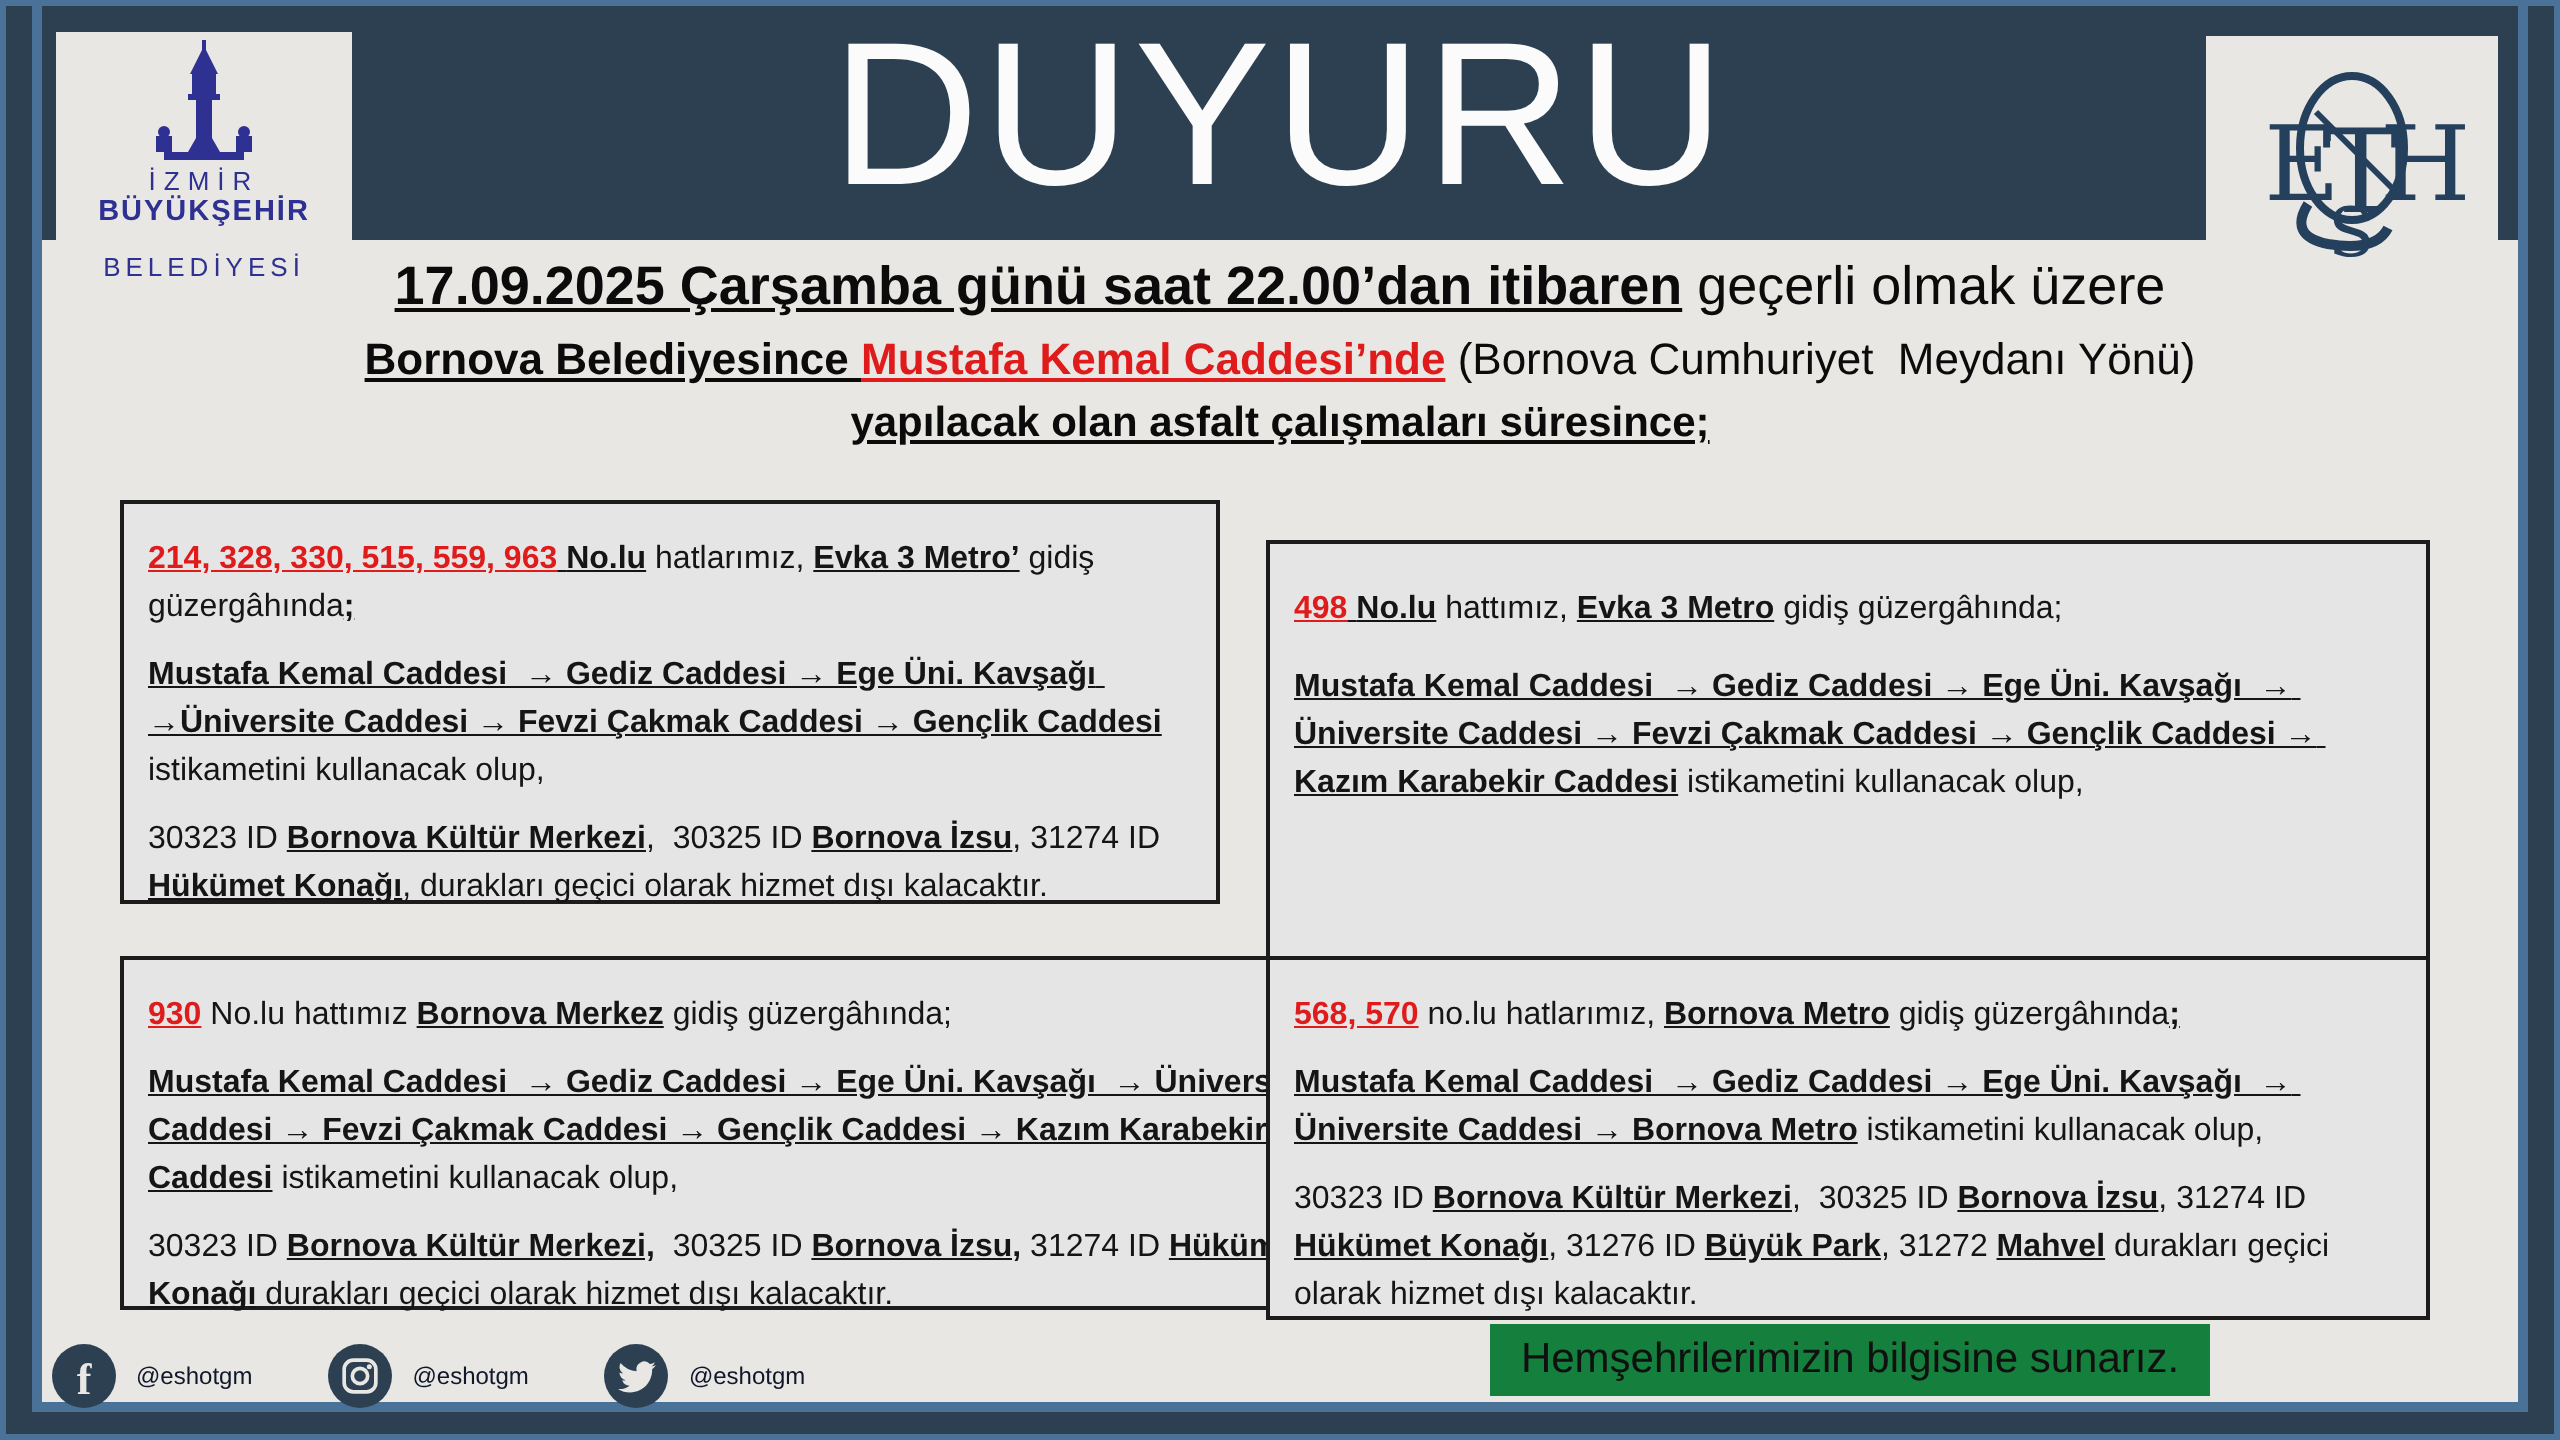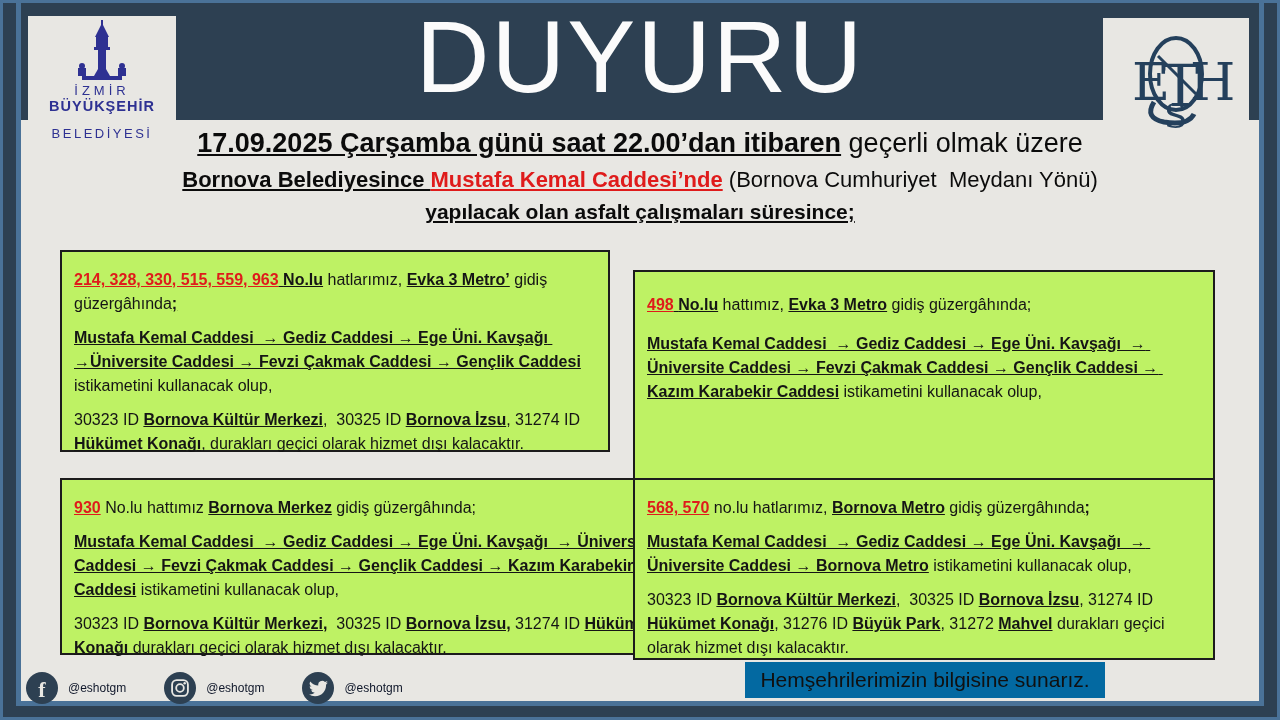--- a/index.html
+++ b/index.html
@@ -27,35 +27,35 @@
   .eshot-box{position:absolute;left:1103px;top:18px;width:146px;height:130px;background:#e8e7e3;}
   .eshot-box svg{display:block;margin:4px auto 0;}
 
   
   .header-block{position:absolute;left:40px;top:127px;width:1200px;text-align:center;color:#0b0b0b;}
   .hline1{font-size:27px;line-height:1.25;white-space:pre-wrap;}
   .hline2{font-size:22px;line-height:1.3;margin-top:5px;white-space:pre-wrap;}
   .hline3{font-size:21px;line-height:1.3;margin-top:4px;white-space:pre-wrap;}
 
   
-  .route-box{position:absolute;background:#bef264;border:2px solid #1c1c1c;
+  .route-box{position:absolute;background:#e5e5e5;border:2px solid #1c1c1c;
     padding:6px 12px 6px 12px;font-size:16px;line-height:1.5;color:#151515;box-sizing:border-box;}
   .route-box p{margin:10px 0;white-space:pre-wrap;}
   .route-box.tall p{margin:15px 0;}
   #box1{left:60px;top:250px;width:550px;height:202px;}
   #box2{left:633px;top:250px;width:582px;height:212px;margin-top:20px;}
   #box3{left:60px;top:478px;width:636px;height:177px;}
   #box4{left:633px;top:478px;width:582px;height:182px;}
 
   .sb{font-weight:bold;text-decoration:underline;}
   .sr{color:#df1b1b;}
   .su{text-decoration:underline;}
 
   
-  .note-box{position:absolute;left:745px;top:662px;width:360px;height:36px;background:#0369a1;
+  .note-box{position:absolute;left:745px;top:662px;width:360px;height:36px;background:#15803d;
     display:flex;align-items:center;justify-content:center;font-size:21px;color:#101010;}
   .social{position:absolute;left:26px;top:670px;height:36px;display:flex;align-items:center;gap:10px;}
   .soc-circle{width:32px;height:32px;border-radius:50%;background:#2d4052;display:flex;
     align-items:center;justify-content:center;flex:0 0 auto;}
   .soc-handle{font-size:12px;font-weight:normal;color:#0f172a;margin-right:28px;}
   .fb-glyph{color:#e8e7e3;font-size:22px;font-weight:bold;font-family:"Liberation Serif",serif;
     position:relative;top:2px;}
 </style>
 </head>
 <body>

